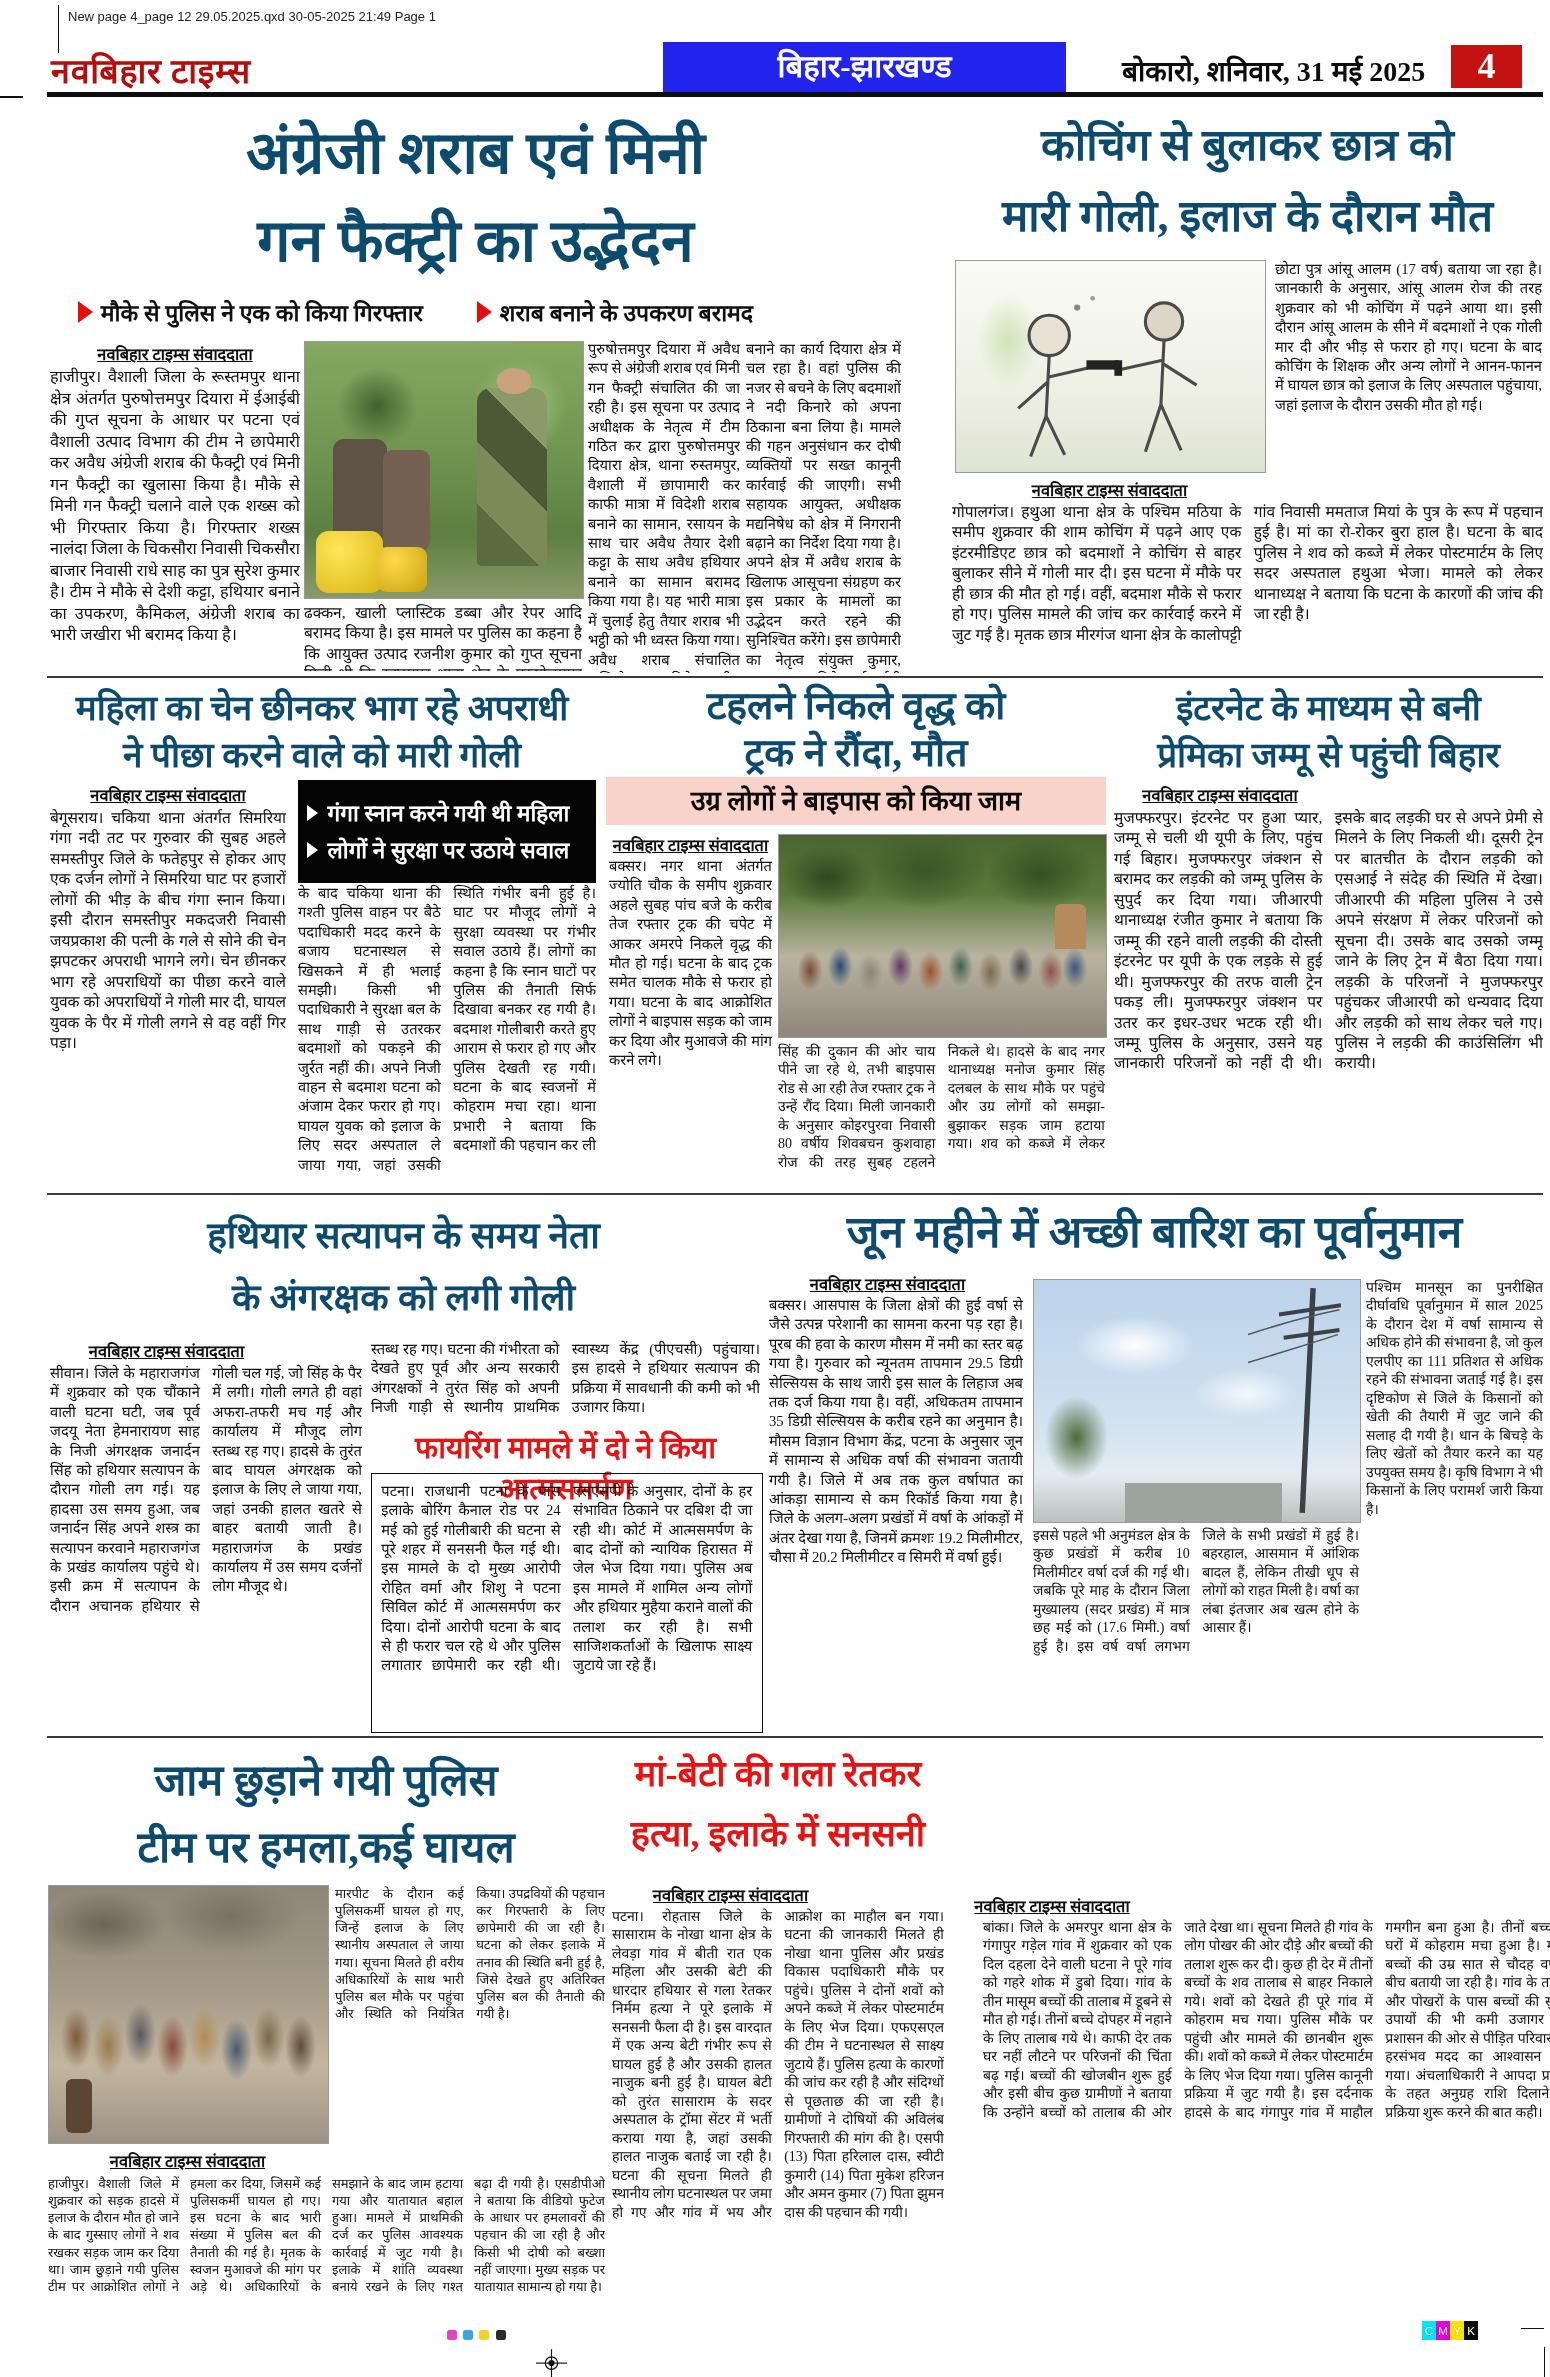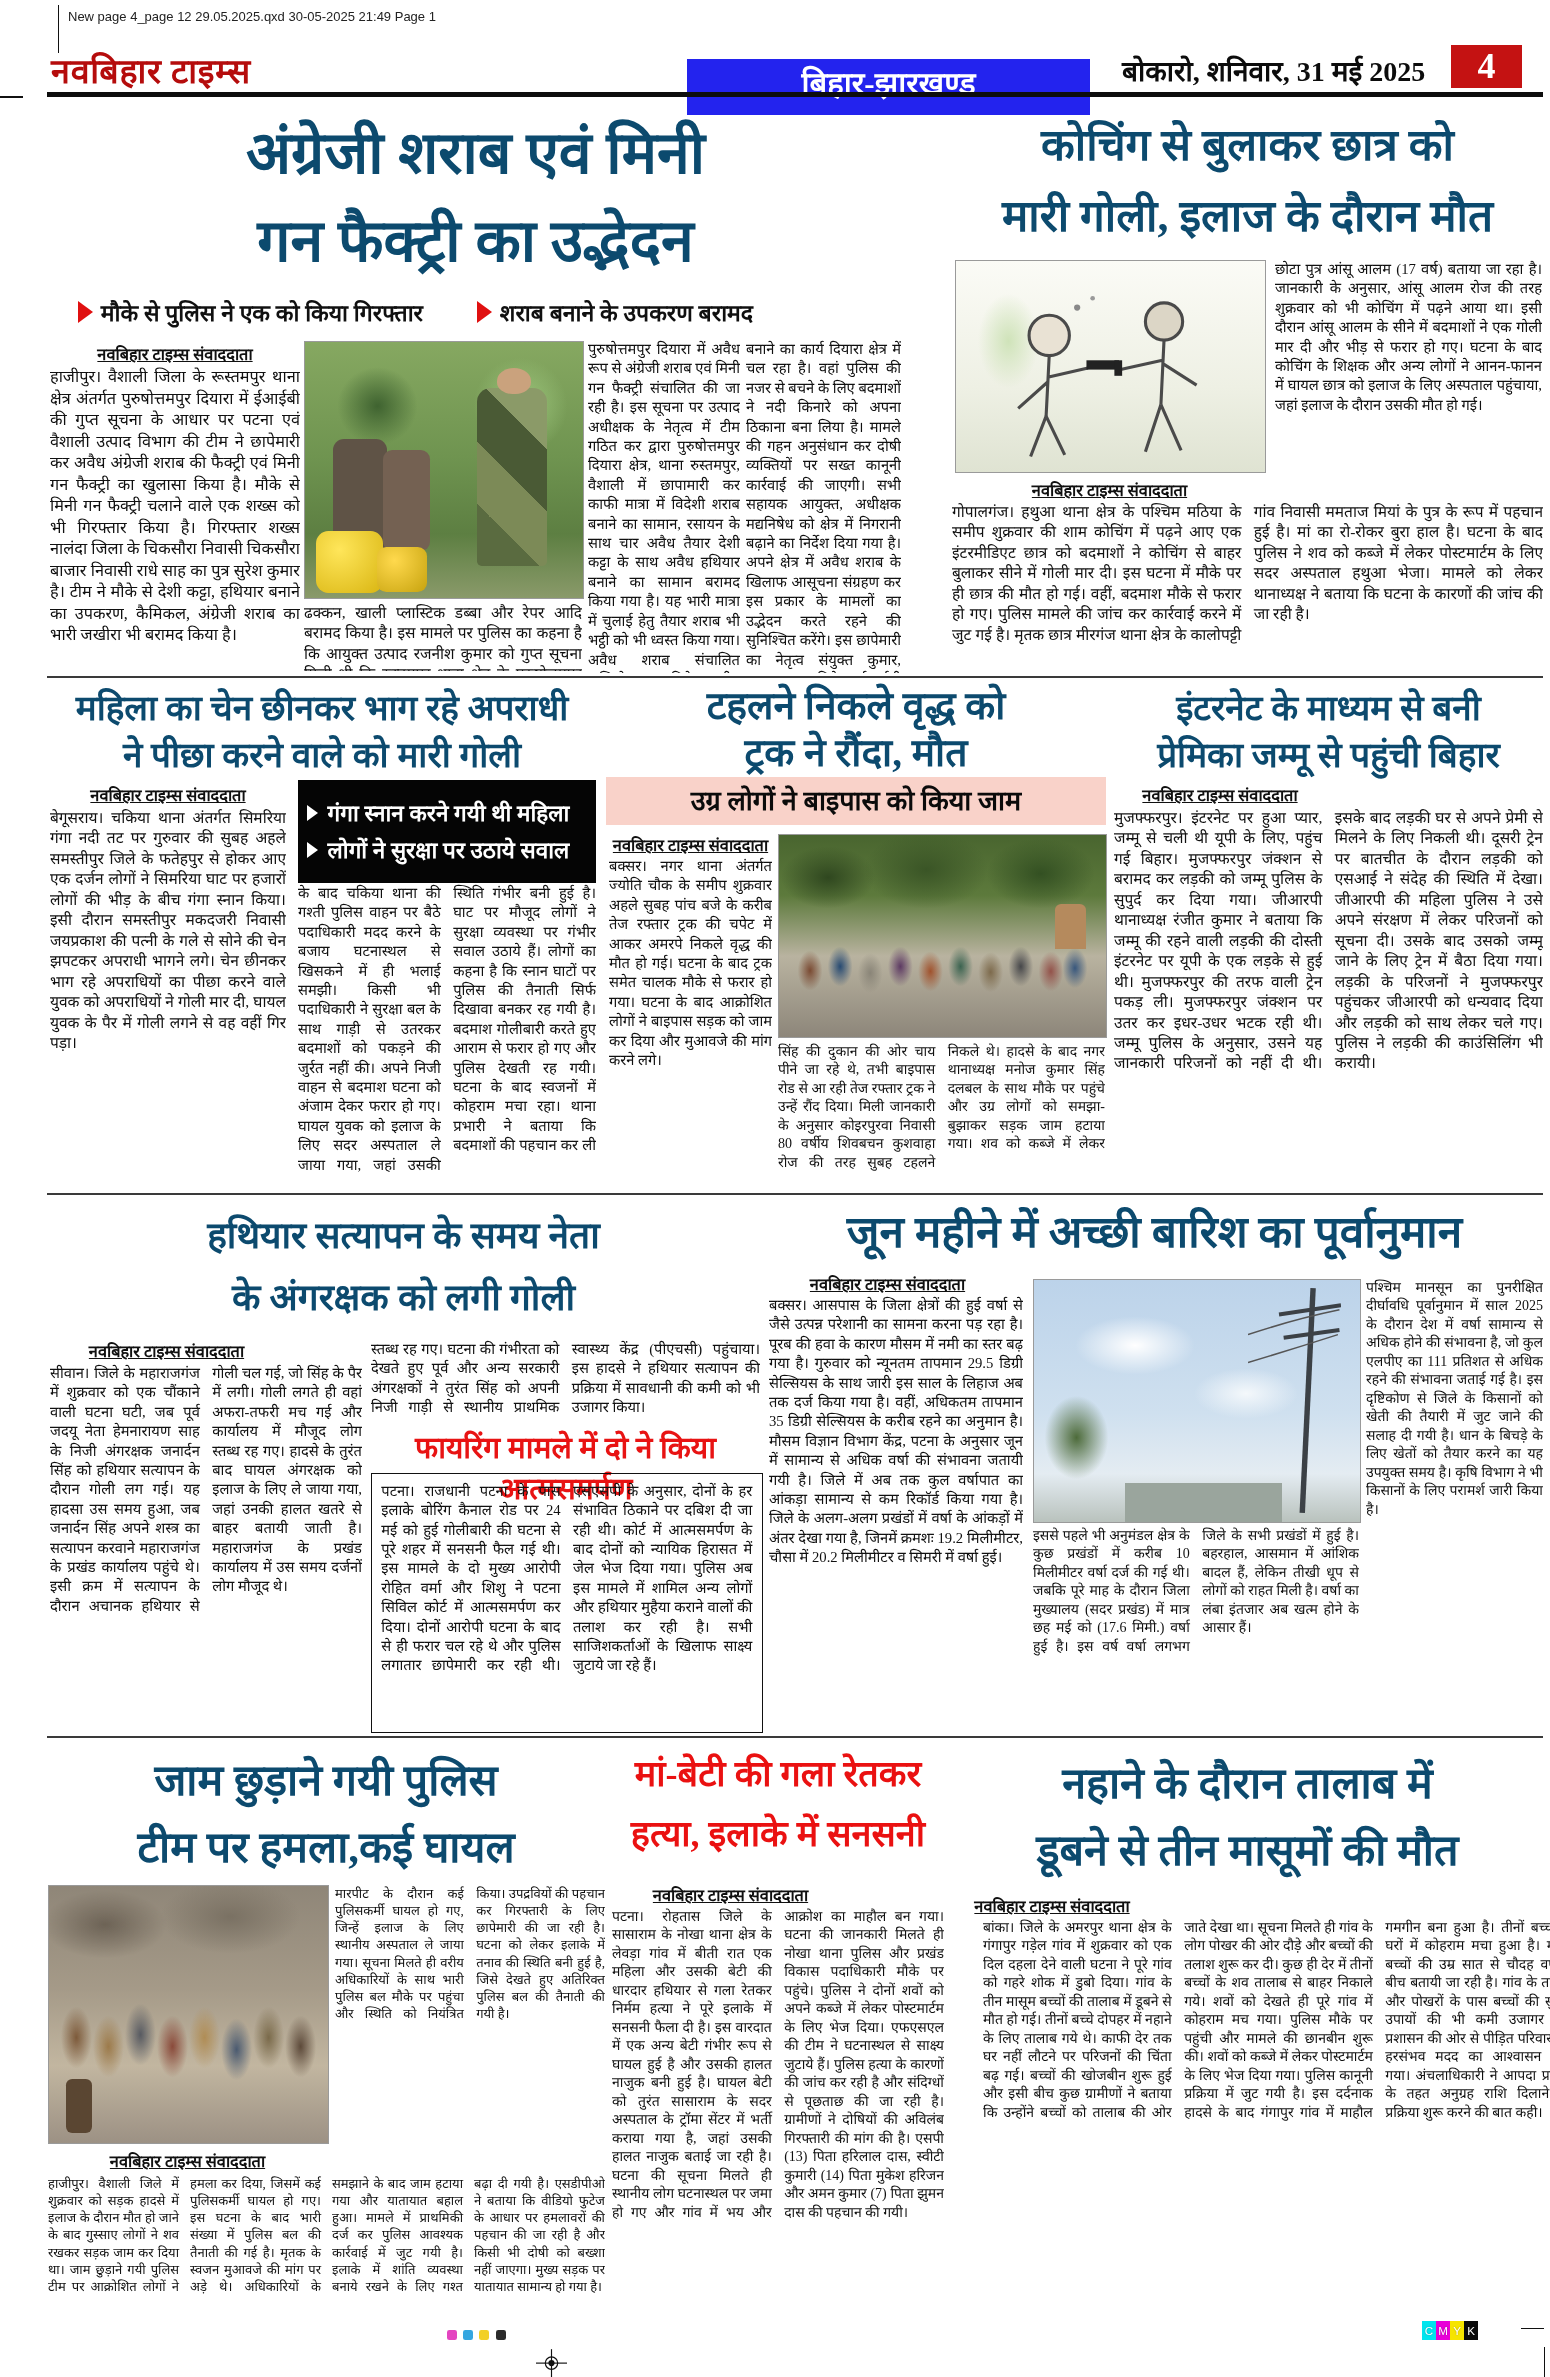--- a/index.html
+++ b/index.html
@@ -38,21 +38,21 @@
 </head>
 <body>
 
 <div class="page">
 
   <div class="abs slug" style="left:68px;top:9.3px;">New page 4_page 12  29.05.2025.qxd  30-05-2025  21:49  Page 1</div>
   <div class="abs" style="left:58px;top:4.7px;width:0.8px;height:48px;background:#111;"></div>
   <div class="abs" style="left:0;top:96px;width:23px;height:1.6px;background:#111;"></div>
 
   <div class="abs masthead" style="left:51px;top:47px;">नवबिहार टाइम्स</div>
-  <div class="abs section-banner" style="left:663px;top:59px;width:403px;height:56px;margin-left:24px;">बिहार-झारखण्ड</div>
+  <div class="abs section-banner" style="left:663px;top:42px;width:403px;height:50px;">बिहार-झारखण्ड</div>
   <div class="abs edition-date" style="left:1122px;top:51px;">बोकारो, शनिवार, 31 मई 2025</div>
   <div class="abs pagenum" style="left:1451px;top:45px;width:71px;height:43px;">4</div>
   <div class="abs rule" style="left:47px;top:92px;width:1496px;height:5.4px;"></div>
 
   <div class="abs thinrule" style="left:47px;top:676px;width:1496px;height:1.6px;"></div>
   <div class="abs thinrule" style="left:47px;top:1193px;width:1496px;height:1.6px;"></div>
   <div class="abs thinrule" style="left:47px;top:1736px;width:1496px;height:1.6px;"></div>
 
   <div class="abs headline" style="left:47px;top:109px;width:857px;font-size:59px;line-height:88px;">
     <div>अंग्रेजी शराब एवं मिनी</div>
@@ -196,24 +196,20 @@
   <div class="abs byline" style="left:48px;top:2150px;width:279px;">नवबिहार टाइम्स संवाददाता</div>
   <div class="abs bodytext cols4" style="left:48px;top:2175px;width:557px;height:138px;font-size:13px;">हाजीपुर। वैशाली जिले में शुक्रवार को सड़क हादसे में इलाज के दौरान मौत हो जाने के बाद गुस्साए लोगों ने शव रखकर सड़क जाम कर दिया था। जाम छुड़ाने गयी पुलिस टीम पर आक्रोशित लोगों ने हमला कर दिया, जिसमें कई पुलिसकर्मी घायल हो गए। इस घटना के बाद भारी संख्या में पुलिस बल की तैनाती की गई है। मृतक के स्वजन मुआवजे की मांग पर अड़े थे। अधिकारियों के समझाने के बाद जाम हटाया गया और यातायात बहाल हुआ। मामले में प्राथमिकी दर्ज कर पुलिस आवश्यक कार्रवाई में जुट गयी है। इलाके में शांति व्यवस्था बनाये रखने के लिए गश्त बढ़ा दी गयी है। एसडीपीओ ने बताया कि वीडियो फुटेज के आधार पर हमलावरों की पहचान की जा रही है और किसी भी दोषी को बख्शा नहीं जाएगा। मुख्य सड़क पर यातायात सामान्य हो गया है।</div>
 
   <div class="abs headline red" style="left:612px;top:1744px;width:332px;font-size:36px;line-height:60px;">
     <div>मां-बेटी की गला रेतकर</div>
     <div>हत्या, इलाके में सनसनी</div>
   </div>
   <div class="abs byline" style="left:614px;top:1884px;width:233px;">नवबिहार टाइम्स संवाददाता</div>
   <div class="abs bodytext cols2" style="left:612px;top:1908px;width:332px;height:403px;font-size:14px;">पटना। रोहतास जिले के सासाराम के नोखा थाना क्षेत्र के लेवड़ा गांव में बीती रात एक महिला और उसकी बेटी की धारदार हथियार से गला रेतकर निर्मम हत्या ने पूरे इलाके में सनसनी फैला दी है। इस वारदात में एक अन्य बेटी गंभीर रूप से घायल हुई है और उसकी हालत नाजुक बनी हुई है। घायल बेटी को तुरंत सासाराम के सदर अस्पताल के ट्रॉमा सेंटर में भर्ती कराया गया है, जहां उसकी हालत नाजुक बताई जा रही है। घटना की सूचना मिलते ही स्थानीय लोग घटनास्थल पर जमा हो गए और गांव में भय और आक्रोश का माहौल बन गया। घटना की जानकारी मिलते ही नोखा थाना पुलिस और प्रखंड विकास पदाधिकारी मौके पर पहुंचे। पुलिस ने दोनों शवों को अपने कब्जे में लेकर पोस्टमार्टम के लिए भेज दिया। एफएसएल की टीम ने घटनास्थल से साक्ष्य जुटाये हैं। पुलिस हत्या के कारणों की जांच कर रही है और संदिग्धों से पूछताछ की जा रही है। ग्रामीणों ने दोषियों की अविलंब गिरफ्तारी की मांग की है। एसपी (13) पिता हरिलाल दास, स्वीटी कुमारी (14) पिता मुकेश हरिजन और अमन कुमार (7) पिता झुमन दास की पहचान की गयी।</div>
 
-  <div class="abs headline" style="left:952px;top:1750px;width:591px;font-size:43px;line-height:67px;">
-    <div>नहाने के दौरान तालाब में</div>
-    <div>डूबने से तीन मासूमों की मौत</div>
-  </div>
   <div class="abs byline" style="left:955px;top:1895px;width:194px;">नवबिहार टाइम्स संवाददाता</div>
   <div class="abs bodytext cols3" style="left:952px;top:1919px;width:591px;height:392px;font-size:14px;">बांका। जिले के अमरपुर थाना क्षेत्र के गंगापुर गड़ेल गांव में शुक्रवार को एक दिल दहला देने वाली घटना ने पूरे गांव को गहरे शोक में डुबो दिया। गांव के तीन मासूम बच्चों की तालाब में डूबने से मौत हो गई। तीनों बच्चे दोपहर में नहाने के लिए तालाब गये थे। काफी देर तक घर नहीं लौटने पर परिजनों की चिंता बढ़ गई। बच्चों की खोजबीन शुरू हुई और इसी बीच कुछ ग्रामीणों ने बताया कि उन्होंने बच्चों को तालाब की ओर जाते देखा था। सूचना मिलते ही गांव के लोग पोखर की ओर दौड़े और बच्चों की तलाश शुरू कर दी। कुछ ही देर में तीनों बच्चों के शव तालाब से बाहर निकाले गये। शवों को देखते ही पूरे गांव में कोहराम मच गया। पुलिस मौके पर पहुंची और मामले की छानबीन शुरू की। शवों को कब्जे में लेकर पोस्टमार्टम के लिए भेज दिया गया। पुलिस कानूनी प्रक्रिया में जुट गयी है। इस दर्दनाक हादसे के बाद गंगापुर गांव में माहौल गमगीन बना हुआ है। तीनों बच्चों के घरों में कोहराम मचा हुआ है। मृतक बच्चों की उम्र सात से चौदह वर्ष के बीच बतायी जा रही है। गांव के तालाब और पोखरों के पास बच्चों की सुरक्षा उपायों की भी कमी उजागर हुई। प्रशासन की ओर से पीड़ित परिवारों को हरसंभव मदद का आश्वासन दिया गया। अंचलाधिकारी ने आपदा प्रबंधन के तहत अनुग्रह राशि दिलाने की प्रक्रिया शुरू करने की बात कही।</div>
 
   <div class="abs" style="left:447px;top:2330px;display:flex;gap:6.2px;">
     <div style="width:10px;height:10px;background:#e444c0;border-radius:2.3px;"></div>
     <div style="width:10px;height:10px;background:#35a6e0;border-radius:2.3px;"></div>
     <div style="width:10px;height:10px;background:#f2d026;border-radius:2.3px;"></div>
     <div style="width:10px;height:10px;background:#2b2b2b;border-radius:2.3px;"></div>
   </div>
   <svg class="abs" style="left:536px;top:2349px;" width="31" height="29" viewBox="0 0 40 37">

